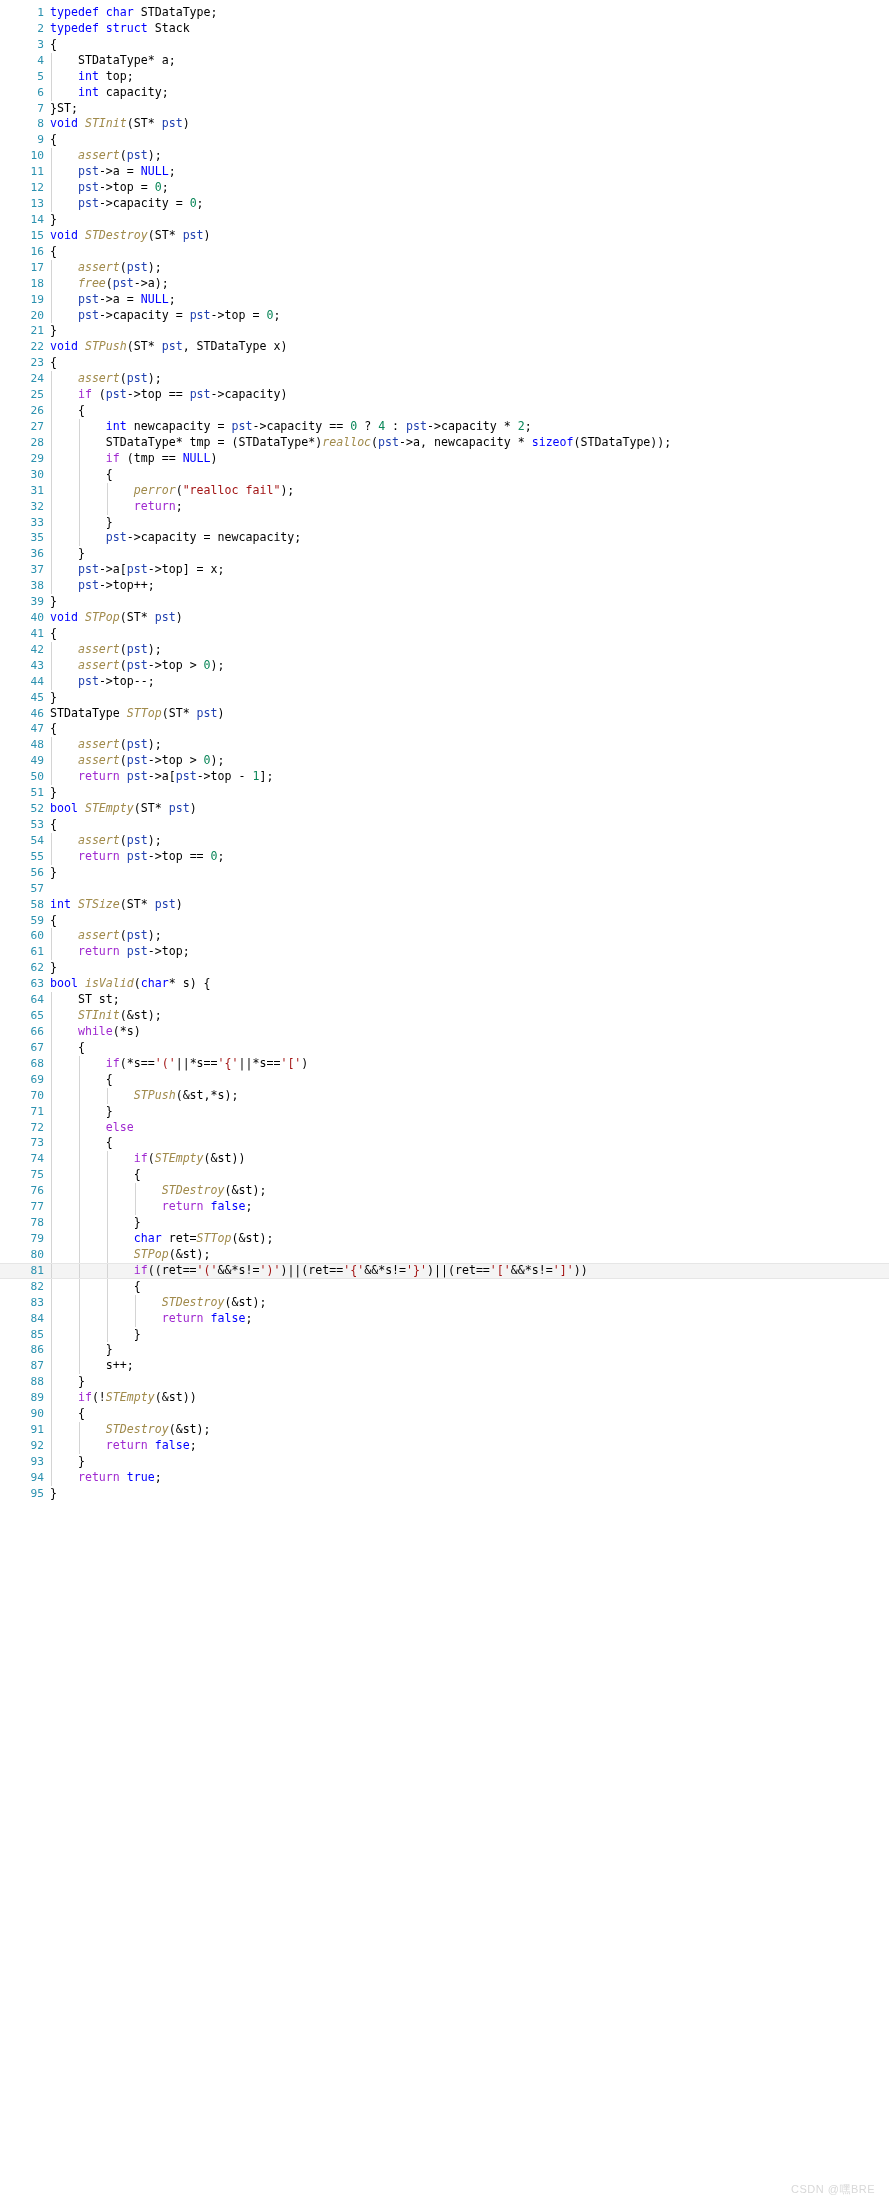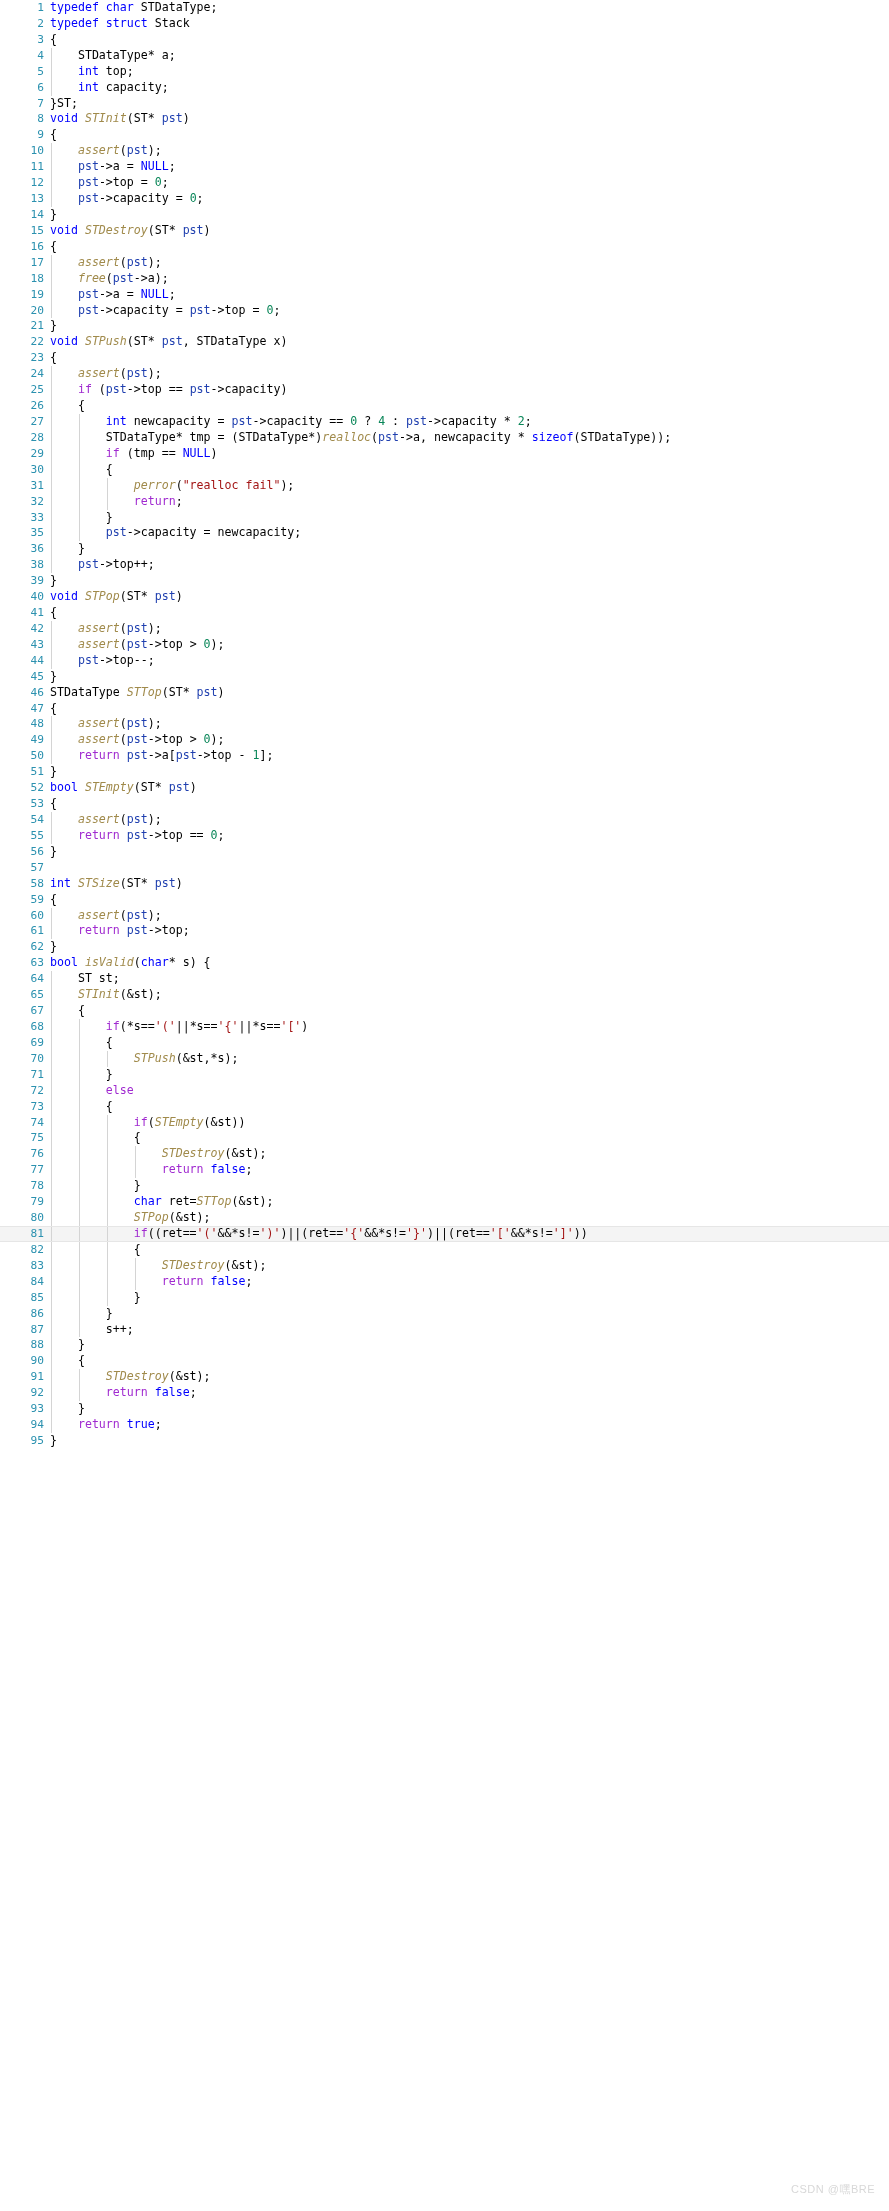--- a/index.html
+++ b/index.html
@@ -14,20 +14,21 @@
     overflow: hidden;
   }
   #editor {
     position: relative;
     width: 889px;
     height: 2211px;
     background: #ffffff;
   }
   .code-area {
     position: relative;
+    padding-top: 5px;
   }
   .line {
     position: relative;
     height: 15.93px;
     line-height: 15.93px;
     white-space: pre;
     font-size: 11.6px;
     letter-spacing: 0px;
   }
   .line.current {
@@ -120,20 +121,21 @@
       <div class="line"><span class="gutter">26</span><span class="content"><span class="guides"><span class="guide" style="left: 1px;"></span></span><span class="t-plain">    {</span></span></div>
       <div class="line"><span class="gutter">27</span><span class="content"><span class="guides"><span class="guide" style="left: 1px;"></span><span class="guide" style="left: 28.92px;"></span></span><span class="t-plain">        </span><span class="t-kw">int</span><span class="t-plain"> newcapacity = </span><span class="t-var">pst</span><span class="t-plain">-&gt;capacity == </span><span class="t-num">0</span><span class="t-plain"> ? </span><span class="t-num">4</span><span class="t-plain"> : </span><span class="t-var">pst</span><span class="t-plain">-&gt;capacity * </span><span class="t-num">2</span><span class="t-plain">;</span></span></div>
       <div class="line"><span class="gutter">28</span><span class="content"><span class="guides"><span class="guide" style="left: 1px;"></span><span class="guide" style="left: 28.92px;"></span></span><span class="t-plain">        STDataType* tmp = (STDataType*)</span><span class="t-fn">realloc</span><span class="t-plain">(</span><span class="t-var">pst</span><span class="t-plain">-&gt;a, newcapacity * </span><span class="t-kw">sizeof</span><span class="t-plain">(STDataType));</span></span></div>
       <div class="line"><span class="gutter">29</span><span class="content"><span class="guides"><span class="guide" style="left: 1px;"></span><span class="guide" style="left: 28.92px;"></span></span><span class="t-plain">        </span><span class="t-ctrl">if</span><span class="t-plain"> (tmp == </span><span class="t-kw">NULL</span><span class="t-plain">)</span></span></div>
       <div class="line"><span class="gutter">30</span><span class="content"><span class="guides"><span class="guide" style="left: 1px;"></span><span class="guide" style="left: 28.92px;"></span></span><span class="t-plain">        {</span></span></div>
       <div class="line"><span class="gutter">31</span><span class="content"><span class="guides"><span class="guide" style="left: 1px;"></span><span class="guide" style="left: 28.92px;"></span><span class="guide" style="left: 56.84px;"></span></span><span class="t-plain">            </span><span class="t-fn">perror</span><span class="t-plain">(</span><span class="t-str">"realloc fail"</span><span class="t-plain">);</span></span></div>
       <div class="line"><span class="gutter">32</span><span class="content"><span class="guides"><span class="guide" style="left: 1px;"></span><span class="guide" style="left: 28.92px;"></span><span class="guide" style="left: 56.84px;"></span></span><span class="t-plain">            </span><span class="t-ctrl">return</span><span class="t-plain">;</span></span></div>
       <div class="line"><span class="gutter">33</span><span class="content"><span class="guides"><span class="guide" style="left: 1px;"></span><span class="guide" style="left: 28.92px;"></span></span><span class="t-plain">        }</span></span></div>
       <div class="line"><span class="gutter">35</span><span class="content"><span class="guides"><span class="guide" style="left: 1px;"></span><span class="guide" style="left: 28.92px;"></span></span><span class="t-plain">        </span><span class="t-var">pst</span><span class="t-plain">-&gt;capacity = newcapacity;</span></span></div>
       <div class="line"><span class="gutter">36</span><span class="content"><span class="guides"><span class="guide" style="left: 1px;"></span></span><span class="t-plain">    }</span></span></div>
+      <div class="line"><span class="gutter">37</span><span class="content"><span class="guides"><span class="guide" style="left: 1px;"></span></span><span class="t-plain">    </span><span class="t-var">pst</span><span class="t-plain">-&gt;a[</span><span class="t-var">pst</span><span class="t-plain">-&gt;top] = x;</span></span></div>
       <div class="line"><span class="gutter">38</span><span class="content"><span class="guides"><span class="guide" style="left: 1px;"></span></span><span class="t-plain">    </span><span class="t-var">pst</span><span class="t-plain">-&gt;top++;</span></span></div>
       <div class="line"><span class="gutter">39</span><span class="content"><span class="t-plain">}</span></span></div>
       <div class="line"><span class="gutter">40</span><span class="content"><span class="t-kw">void</span><span class="t-plain"> </span><span class="t-fn">STPop</span><span class="t-plain">(ST* </span><span class="t-var">pst</span><span class="t-plain">)</span></span></div>
       <div class="line"><span class="gutter">41</span><span class="content"><span class="t-plain">{</span></span></div>
       <div class="line"><span class="gutter">42</span><span class="content"><span class="guides"><span class="guide" style="left: 1px;"></span></span><span class="t-plain">    </span><span class="t-fn">assert</span><span class="t-plain">(</span><span class="t-var">pst</span><span class="t-plain">);</span></span></div>
       <div class="line"><span class="gutter">43</span><span class="content"><span class="guides"><span class="guide" style="left: 1px;"></span></span><span class="t-plain">    </span><span class="t-fn">assert</span><span class="t-plain">(</span><span class="t-var">pst</span><span class="t-plain">-&gt;top &gt; </span><span class="t-num">0</span><span class="t-plain">);</span></span></div>
       <div class="line"><span class="gutter">44</span><span class="content"><span class="guides"><span class="guide" style="left: 1px;"></span></span><span class="t-plain">    </span><span class="t-var">pst</span><span class="t-plain">-&gt;top--;</span></span></div>
       <div class="line"><span class="gutter">45</span><span class="content"><span class="t-plain">}</span></span></div>
       <div class="line"><span class="gutter">46</span><span class="content"><span class="t-plain">STDataType </span><span class="t-fn">STTop</span><span class="t-plain">(ST* </span><span class="t-var">pst</span><span class="t-plain">)</span></span></div>
       <div class="line"><span class="gutter">47</span><span class="content"><span class="t-plain">{</span></span></div>
@@ -148,20 +150,21 @@
       <div class="line"><span class="gutter">56</span><span class="content"><span class="t-plain">}</span></span></div>
       <div class="line"><span class="gutter">57</span><span class="content"><span class="t-plain"></span></span></div>
       <div class="line"><span class="gutter">58</span><span class="content"><span class="t-kw">int</span><span class="t-plain"> </span><span class="t-fn">STSize</span><span class="t-plain">(ST* </span><span class="t-var">pst</span><span class="t-plain">)</span></span></div>
       <div class="line"><span class="gutter">59</span><span class="content"><span class="t-plain">{</span></span></div>
       <div class="line"><span class="gutter">60</span><span class="content"><span class="guides"><span class="guide" style="left: 1px;"></span></span><span class="t-plain">    </span><span class="t-fn">assert</span><span class="t-plain">(</span><span class="t-var">pst</span><span class="t-plain">);</span></span></div>
       <div class="line"><span class="gutter">61</span><span class="content"><span class="guides"><span class="guide" style="left: 1px;"></span></span><span class="t-plain">    </span><span class="t-ctrl">return</span><span class="t-plain"> </span><span class="t-var">pst</span><span class="t-plain">-&gt;top;</span></span></div>
       <div class="line"><span class="gutter">62</span><span class="content"><span class="t-plain">}</span></span></div>
       <div class="line"><span class="gutter">63</span><span class="content"><span class="t-kw">bool</span><span class="t-plain"> </span><span class="t-fn">isValid</span><span class="t-plain">(</span><span class="t-kw">char</span><span class="t-plain">* s) {</span></span></div>
       <div class="line"><span class="gutter">64</span><span class="content"><span class="guides"><span class="guide" style="left: 1px;"></span></span><span class="t-plain">    ST st;</span></span></div>
       <div class="line"><span class="gutter">65</span><span class="content"><span class="guides"><span class="guide" style="left: 1px;"></span></span><span class="t-plain">    </span><span class="t-fn">STInit</span><span class="t-plain">(&amp;st);</span></span></div>
+      <div class="line"><span class="gutter">66</span><span class="content"><span class="guides"><span class="guide" style="left: 1px;"></span></span><span class="t-plain">    </span><span class="t-ctrl">while</span><span class="t-plain">(*s)</span></span></div>
       <div class="line"><span class="gutter">67</span><span class="content"><span class="guides"><span class="guide" style="left: 1px;"></span></span><span class="t-plain">    {</span></span></div>
       <div class="line"><span class="gutter">68</span><span class="content"><span class="guides"><span class="guide" style="left: 1px;"></span><span class="guide" style="left: 28.92px;"></span></span><span class="t-plain">        </span><span class="t-ctrl">if</span><span class="t-plain">(*s==</span><span class="t-str">'('</span><span class="t-plain">||*s==</span><span class="t-str">'{'</span><span class="t-plain">||*s==</span><span class="t-str">'['</span><span class="t-plain">)</span></span></div>
       <div class="line"><span class="gutter">69</span><span class="content"><span class="guides"><span class="guide" style="left: 1px;"></span><span class="guide" style="left: 28.92px;"></span></span><span class="t-plain">        {</span></span></div>
       <div class="line"><span class="gutter">70</span><span class="content"><span class="guides"><span class="guide" style="left: 1px;"></span><span class="guide" style="left: 28.92px;"></span><span class="guide" style="left: 56.84px;"></span></span><span class="t-plain">            </span><span class="t-fn">STPush</span><span class="t-plain">(&amp;st,*s);</span></span></div>
       <div class="line"><span class="gutter">71</span><span class="content"><span class="guides"><span class="guide" style="left: 1px;"></span><span class="guide" style="left: 28.92px;"></span></span><span class="t-plain">        }</span></span></div>
       <div class="line"><span class="gutter">72</span><span class="content"><span class="guides"><span class="guide" style="left: 1px;"></span><span class="guide" style="left: 28.92px;"></span></span><span class="t-plain">        </span><span class="t-ctrl">else</span></span></div>
       <div class="line"><span class="gutter">73</span><span class="content"><span class="guides"><span class="guide" style="left: 1px;"></span><span class="guide" style="left: 28.92px;"></span></span><span class="t-plain">        {</span></span></div>
       <div class="line"><span class="gutter">74</span><span class="content"><span class="guides"><span class="guide" style="left: 1px;"></span><span class="guide" style="left: 28.92px;"></span><span class="guide" style="left: 56.84px;"></span></span><span class="t-plain">            </span><span class="t-ctrl">if</span><span class="t-plain">(</span><span class="t-fn">STEmpty</span><span class="t-plain">(&amp;st))</span></span></div>
       <div class="line"><span class="gutter">75</span><span class="content"><span class="guides"><span class="guide" style="left: 1px;"></span><span class="guide" style="left: 28.92px;"></span><span class="guide" style="left: 56.84px;"></span></span><span class="t-plain">            {</span></span></div>
       <div class="line"><span class="gutter">76</span><span class="content"><span class="guides"><span class="guide" style="left: 1px;"></span><span class="guide" style="left: 28.92px;"></span><span class="guide" style="left: 56.84px;"></span><span class="guide" style="left: 84.76px;"></span></span><span class="t-plain">                </span><span class="t-fn">STDestroy</span><span class="t-plain">(&amp;st);</span></span></div>
@@ -170,20 +173,21 @@
       <div class="line"><span class="gutter">79</span><span class="content"><span class="guides"><span class="guide" style="left: 1px;"></span><span class="guide" style="left: 28.92px;"></span><span class="guide" style="left: 56.84px;"></span></span><span class="t-plain">            </span><span class="t-kw">char</span><span class="t-plain"> ret=</span><span class="t-fn">STTop</span><span class="t-plain">(&amp;st);</span></span></div>
       <div class="line"><span class="gutter">80</span><span class="content"><span class="guides"><span class="guide" style="left: 1px;"></span><span class="guide" style="left: 28.92px;"></span><span class="guide" style="left: 56.84px;"></span></span><span class="t-plain">            </span><span class="t-fn">STPop</span><span class="t-plain">(&amp;st);</span></span></div>
       <div class="line current"><span class="gutter">81</span><span class="content"><span class="guides"><span class="guide" style="left: 1px;"></span><span class="guide" style="left: 28.92px;"></span><span class="guide" style="left: 56.84px;"></span></span><span class="t-plain">            </span><span class="t-ctrl">if</span><span class="t-plain">((ret==</span><span class="t-str">'('</span><span class="t-plain">&amp;&amp;*s!=</span><span class="t-str">')'</span><span class="t-plain">)||(ret==</span><span class="t-str">'{'</span><span class="t-plain">&amp;&amp;*s!=</span><span class="t-str">'}'</span><span class="t-plain">)||(ret==</span><span class="t-str">'['</span><span class="t-plain">&amp;&amp;*s!=</span><span class="t-str">']'</span><span class="t-plain">))</span></span></div>
       <div class="line"><span class="gutter">82</span><span class="content"><span class="guides"><span class="guide" style="left: 1px;"></span><span class="guide" style="left: 28.92px;"></span><span class="guide" style="left: 56.84px;"></span></span><span class="t-plain">            {</span></span></div>
       <div class="line"><span class="gutter">83</span><span class="content"><span class="guides"><span class="guide" style="left: 1px;"></span><span class="guide" style="left: 28.92px;"></span><span class="guide" style="left: 56.84px;"></span><span class="guide" style="left: 84.76px;"></span></span><span class="t-plain">                </span><span class="t-fn">STDestroy</span><span class="t-plain">(&amp;st);</span></span></div>
       <div class="line"><span class="gutter">84</span><span class="content"><span class="guides"><span class="guide" style="left: 1px;"></span><span class="guide" style="left: 28.92px;"></span><span class="guide" style="left: 56.84px;"></span><span class="guide" style="left: 84.76px;"></span></span><span class="t-plain">                </span><span class="t-ctrl">return</span><span class="t-plain"> </span><span class="t-kw">false</span><span class="t-plain">;</span></span></div>
       <div class="line"><span class="gutter">85</span><span class="content"><span class="guides"><span class="guide" style="left: 1px;"></span><span class="guide" style="left: 28.92px;"></span><span class="guide" style="left: 56.84px;"></span></span><span class="t-plain">            }</span></span></div>
       <div class="line"><span class="gutter">86</span><span class="content"><span class="guides"><span class="guide" style="left: 1px;"></span><span class="guide" style="left: 28.92px;"></span></span><span class="t-plain">        }</span></span></div>
       <div class="line"><span class="gutter">87</span><span class="content"><span class="guides"><span class="guide" style="left: 1px;"></span><span class="guide" style="left: 28.92px;"></span></span><span class="t-plain">        s++;</span></span></div>
       <div class="line"><span class="gutter">88</span><span class="content"><span class="guides"><span class="guide" style="left: 1px;"></span></span><span class="t-plain">    }</span></span></div>
+      <div class="line"><span class="gutter">89</span><span class="content"><span class="guides"><span class="guide" style="left: 1px;"></span></span><span class="t-plain">    </span><span class="t-ctrl">if</span><span class="t-plain">(!</span><span class="t-fn">STEmpty</span><span class="t-plain">(&amp;st))</span></span></div>
       <div class="line"><span class="gutter">90</span><span class="content"><span class="guides"><span class="guide" style="left: 1px;"></span></span><span class="t-plain">    {</span></span></div>
       <div class="line"><span class="gutter">91</span><span class="content"><span class="guides"><span class="guide" style="left: 1px;"></span><span class="guide" style="left: 28.92px;"></span></span><span class="t-plain">        </span><span class="t-fn">STDestroy</span><span class="t-plain">(&amp;st);</span></span></div>
       <div class="line"><span class="gutter">92</span><span class="content"><span class="guides"><span class="guide" style="left: 1px;"></span><span class="guide" style="left: 28.92px;"></span></span><span class="t-plain">        </span><span class="t-ctrl">return</span><span class="t-plain"> </span><span class="t-kw">false</span><span class="t-plain">;</span></span></div>
       <div class="line"><span class="gutter">93</span><span class="content"><span class="guides"><span class="guide" style="left: 1px;"></span></span><span class="t-plain">    }</span></span></div>
       <div class="line"><span class="gutter">94</span><span class="content"><span class="guides"><span class="guide" style="left: 1px;"></span></span><span class="t-plain">    </span><span class="t-ctrl">return</span><span class="t-plain"> </span><span class="t-kw">true</span><span class="t-plain">;</span></span></div>
       <div class="line"><span class="gutter">95</span><span class="content"><span class="t-plain">}</span></span></div>
     </div>
   <div class="watermark">CSDN @嘿BRE</div>
 </div>
 

